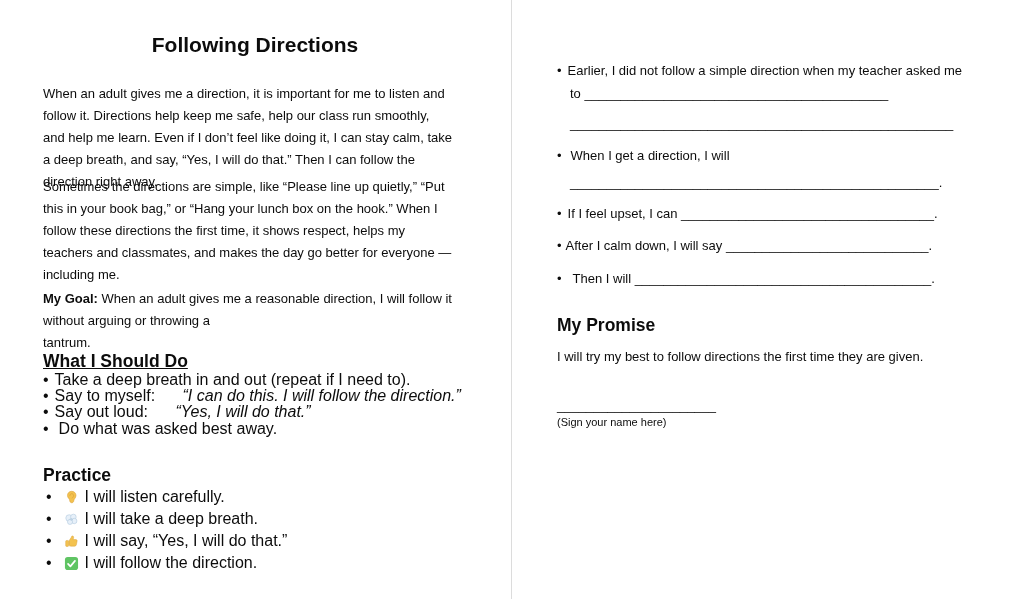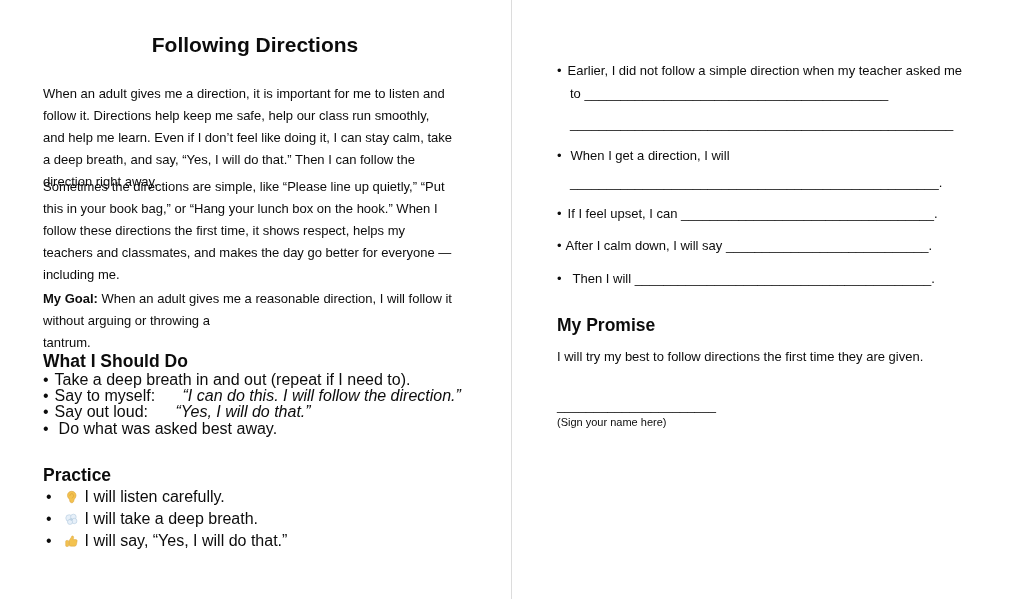--- a/index.html
+++ b/index.html
@@ -44,21 +44,21 @@
     <p class="body pre abs" style="top:176px;left:43px;width:462px;">Sometimes the directions are simple, like “Please line up quietly,” “Put
 this in your book bag,” or “Hang your lunch box on the hook.” When I
 follow these directions the first time, it shows respect, helps my
 teachers and classmates, and makes the day go better for everyone —
 including me.</p>
 
     <p class="body pre abs" style="top:288px;left:43px;width:462px;"><b>My Goal:</b><span> When an adult gives me a reasonable direction, I will follow it
 without arguing or throwing a
 tantrum.</span></p>
 
-    <h2 class="sect abs" style="top:351px;left:43px;">What I Should Do</h2>
+    <h2 class="sect abs" style="top:351px;left:43px;text-decoration:underline;">What I Should Do</h2>
 
     <div class="wisd abs" style="top:372px;left:43px;width:462px;">
       <div class="row"><span class="blt">•</span><span>Take a deep breath in and out (repeat if I need to).</span></div>
       <div class="row"><span class="blt">•</span><span>Say to myself: </span><em>“I can do this. I will follow the direction.”</em></div>
       <div class="row"><span class="blt">•</span><span>Say out loud: </span><em>“Yes, I will do that.”</em></div>
       <div class="row g2"><span class="blt">•</span><span>Do what was asked best away.</span></div>
     </div>
 
     <h2 class="sect abs" style="top:465px;left:43px;">Practice</h2>
 
@@ -79,20 +79,26 @@
               </g>
               <path d="M5.8 7.8c1.1-.9 2.8-.9 3.4.3-.6.9-2 .9-2.6.1" fill="none" stroke="#AFC8DE" stroke-width="0.7"></path>
             </svg></span><span>I will take a deep breath.</span>
       </div>
       <div class="row">
         <span class="blt">•</span><span class="icon"><svg viewBox="0 0 16 16">
               <path d="M5.2 7.4l2.5-3.8c.2-.9.6-1.6 1.3-1.6.8 0 1.3.7 1.3 1.5 0 .8-.3 1.7-.6 2.4h3c.9 0 1.5.8 1.3 1.6l-.8 4c-.2.9-.9 1.5-1.8 1.5H7.3c-.9 0-1.7-.4-2.1-.9z" fill="#F3C24F" stroke="#D9A13B" stroke-width="0.5"></path>
               <rect x="1.8" y="6.9" width="3.1" height="6.4" rx="1" fill="#F3C24F" stroke="#D9A13B" stroke-width="0.5"></rect>
             </svg></span><span>I will say, “Yes, I will do that.”</span>
       </div>
+      <div class="row">
+        <span class="blt">•</span><span class="icon"><svg viewBox="0 0 16 16">
+              <rect x="1" y="1" width="14" height="14" rx="3" fill="#5FC463"></rect>
+              <path d="M4.3 8.4l2.5 2.7 4.9-5.9" stroke="#ffffff" stroke-width="1.8" fill="none" stroke-linecap="round" stroke-linejoin="round"></path>
+            </svg></span><span>I will follow the direction.</span>
+      </div>
     </div>
   </div>
 
   <div class="divider"></div>
 
   <div class="col col-right">
 
 
     <div class="line abs" style="top:63px;left:45px;"><span class="blt">•</span><span>Earlier, I did not follow a simple direction when my teacher asked me</span></div>
     <div class="line abs" style="top:86px;left:58px;"><span>to </span><span class="blank">__________________________________________</span></div>

